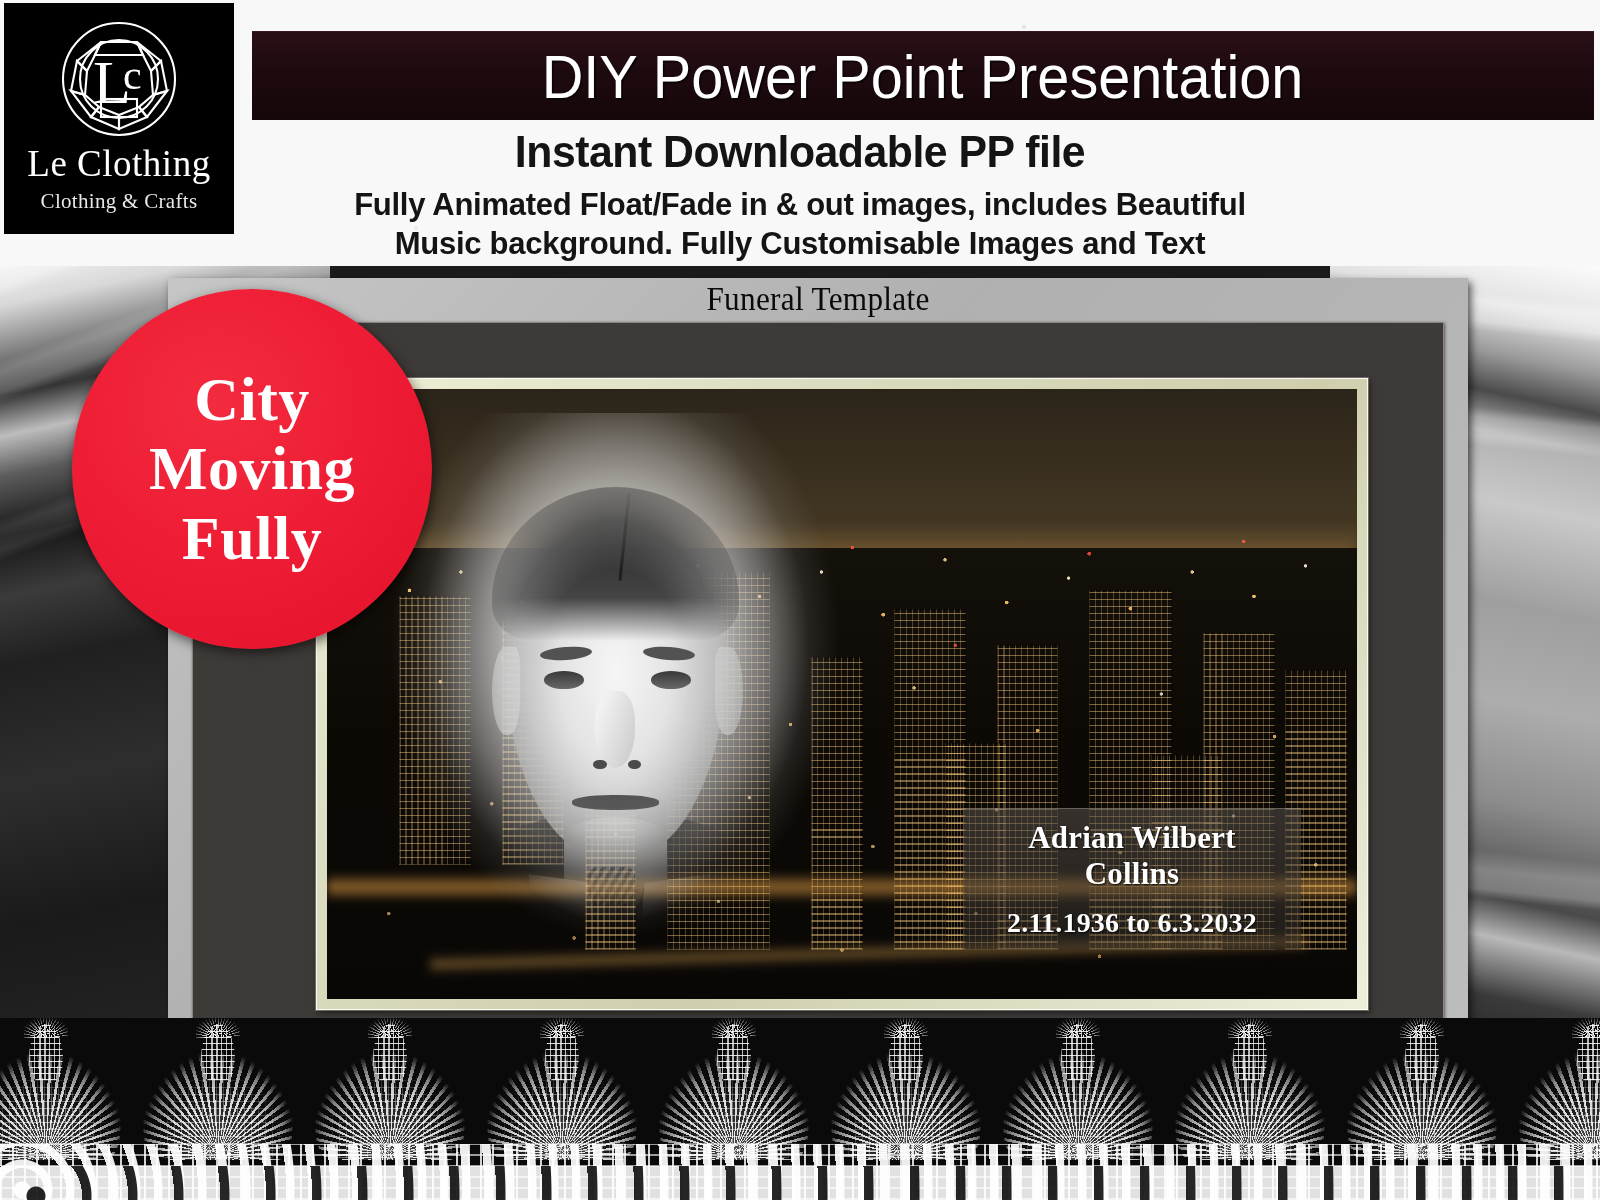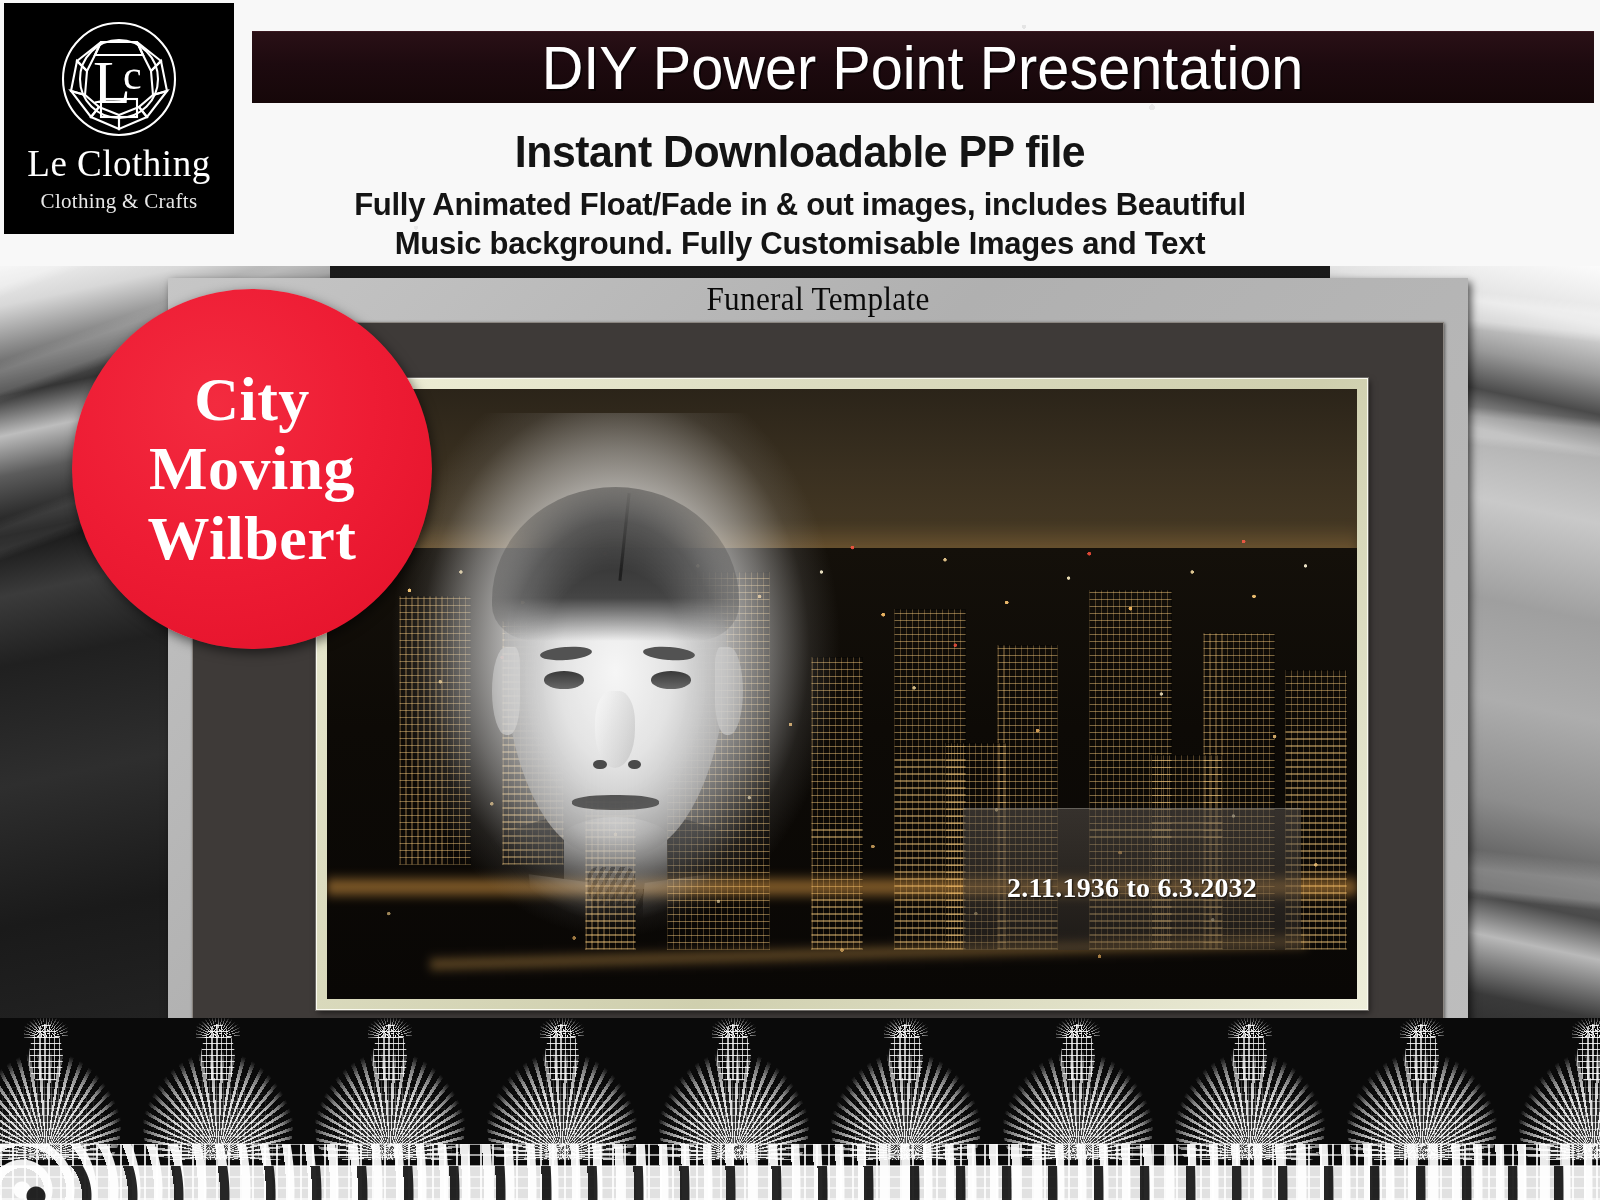--- a/index.html
+++ b/index.html
@@ -42,21 +42,21 @@
     color:#fff; font-family:"Liberation Serif", serif; font-size:37px;
     letter-spacing:.5px; margin-top:4px; line-height:1;
   }
   .logo-sub {
     color:#e8e8e8; font-family:Liberation Serif, serif; font-size:21px;
     margin-top:9px; line-height:1; letter-spacing:.3px;
   }
 
   
   .title-banner {
-    position:absolute; left:252px; top:31px; width:1342px; height:72px;
+    position:absolute; left:252px; top:31px; width:1342px; height:89px;
     background:linear-gradient(180deg,#2a1016 0%,#1d0a0f 45%,#160709 100%);
     display:flex; align-items:center; justify-content:center;
     border-top:1px solid #3a1820;
   }
   .title-banner .t {
     color:#fff; font-size:62px; font-weight:400; letter-spacing:0px;
     white-space:nowrap;
     font-family:"Liberation Sans Narrow","Liberation Sans", sans-serif;
     transform:scaleX(.93); transform-origin:center;
     text-shadow:2px 2px 0 rgba(0,0,0,.55);
@@ -528,27 +528,31 @@
               <div class="p-chin"></div>
             </div>
           </div>
 
         </div>
       </div>
     </div>
   </div>
 
   <div class="memorial">
+    <div class="mem-name">
+      <div>Adrian Wilbert</div>
+      <div>Collins</div>
+    </div>
     <div class="mem-date">2.11.1936 to 6.3.2032</div>
   </div>
 
   <div class="badge">
     <div class="badge-line">City</div>
     <div class="badge-line">Moving</div>
-    <div class="badge-line">Wilbert</div>
+    <div class="badge-line">Fully</div>
   </div>
 
   <div class="lace-band">
     <div class="lace-row" id="lace-row">
         <div class="lace-unit" style="left: 0px;">
           <div class="lace-fan"></div>
           <div class="lace-mesh"></div>
           <div class="lace-spike"></div>
           <div class="lace-crown"></div>
         </div>

